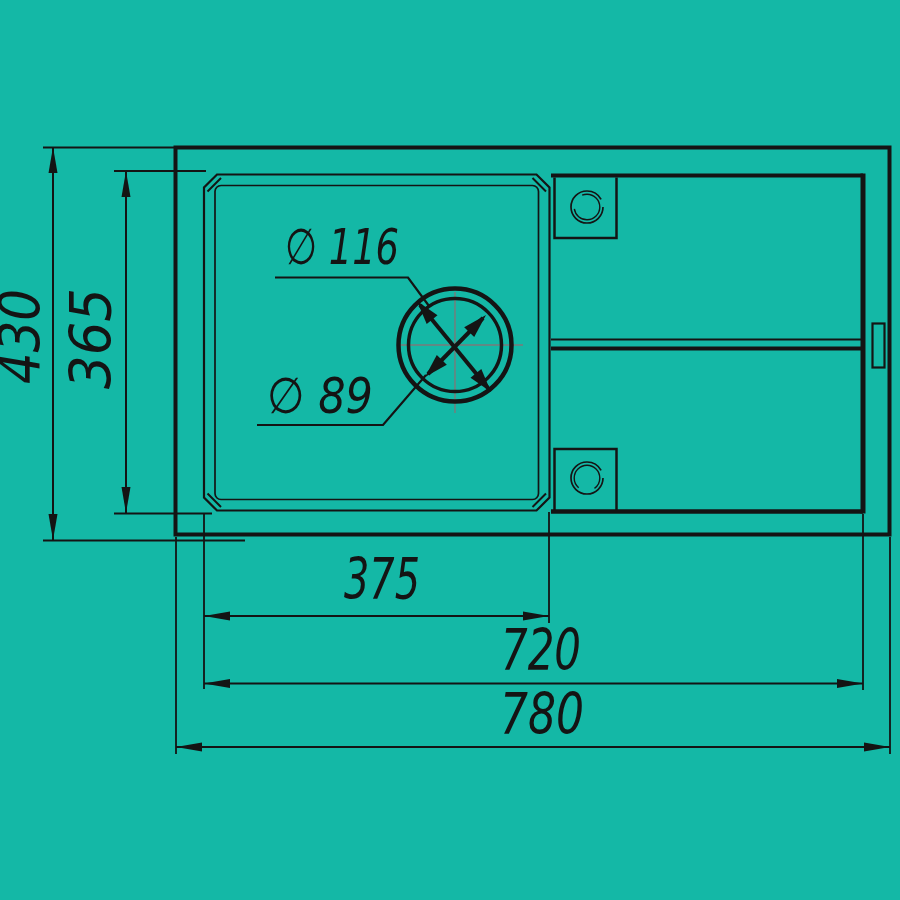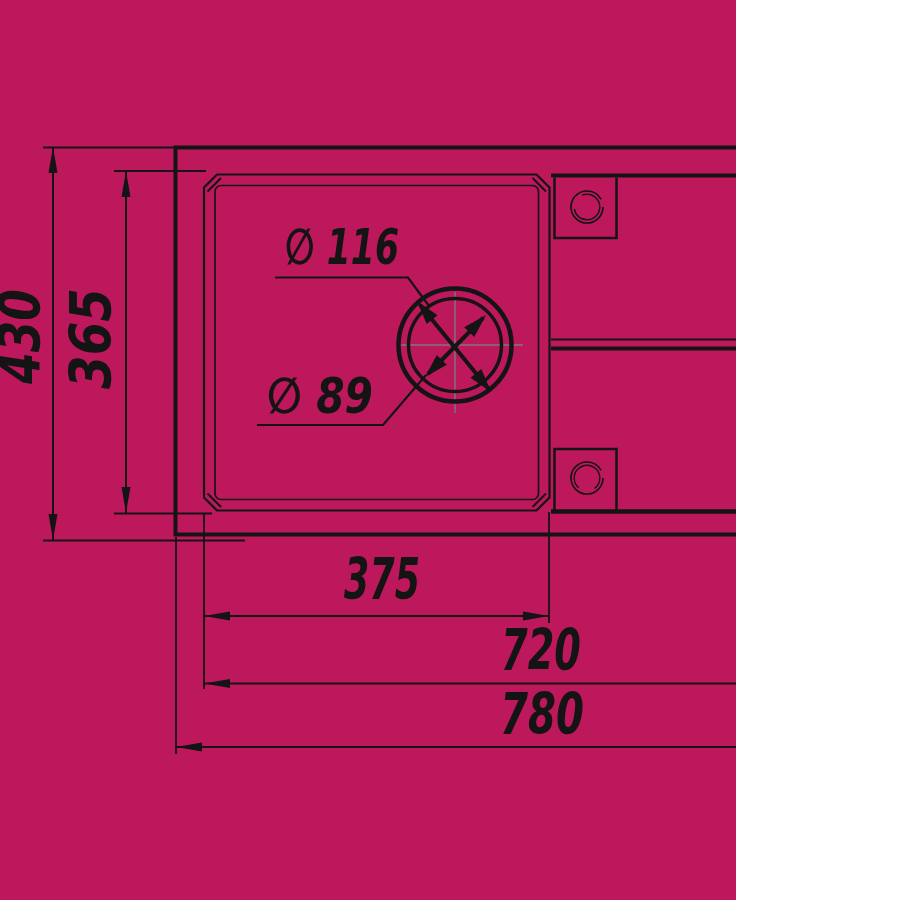--- a/index.html
+++ b/index.html
@@ -1,17 +1,17 @@
 <!DOCTYPE html>
 <html><head>
 <meta charset="utf-8">
 <style>
   html,body{margin:0;padding:0;background:#ffffff;}
-  .stage{position:relative;width:736px;height:900px;background:#be185d;overflow:hidden;
-         font-family:"DejaVu Sans", sans-serif;font-weight:bold;}
+  .stage{position:relative;width:900px;height:900px;background:#14b8a6;overflow:hidden;
+         font-family:"DejaVu Sans", sans-serif;}
   svg{position:absolute;left:0;top:0;}
   .ln{stroke:#141414;fill:none;}
   .fillln{fill:#141414;stroke:none;}
   .dimtext{font-family:"DejaVu Sans", sans-serif;font-style:italic;fill:#141414;}
 </style>
 </head>
 <body>
 
 <div class="stage">
 <svg width="900" height="900" viewBox="0 0 900 900">

